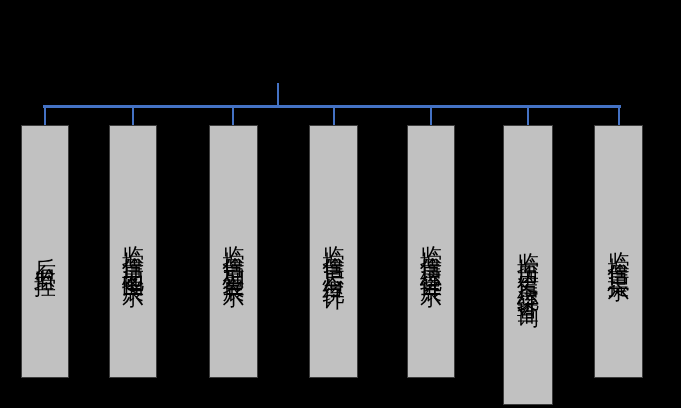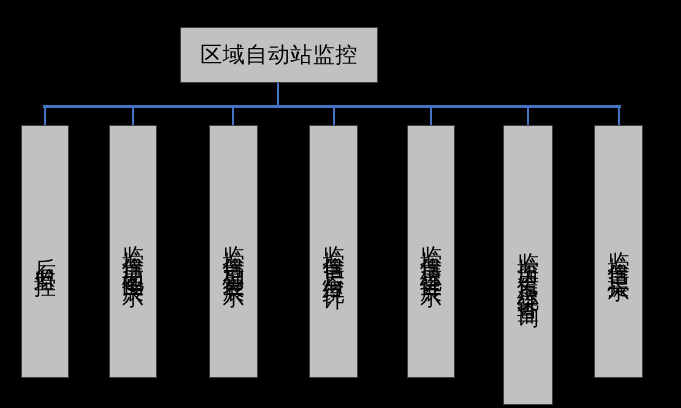--- a/index.html
+++ b/index.html
@@ -65,21 +65,20 @@
   .s4 { left: 333px; }
   .s5 { left: 430px; }
   .s6 { left: 527px; }
   .s7 { left: 618px; }
 </style>
 </head>
 <body>
 
 <div class="stage">
 
-  <div class="node root-node">区域自动站监控</div>
 
   <div class="connector root-stub"></div>
   <div class="connector bus"></div>
   <div class="connector stub s1"></div>
   <div class="connector stub s2"></div>
   <div class="connector stub s3"></div>
   <div class="connector stub s4"></div>
   <div class="connector stub s5"></div>
   <div class="connector stub s6"></div>
   <div class="connector stub s7"></div>

